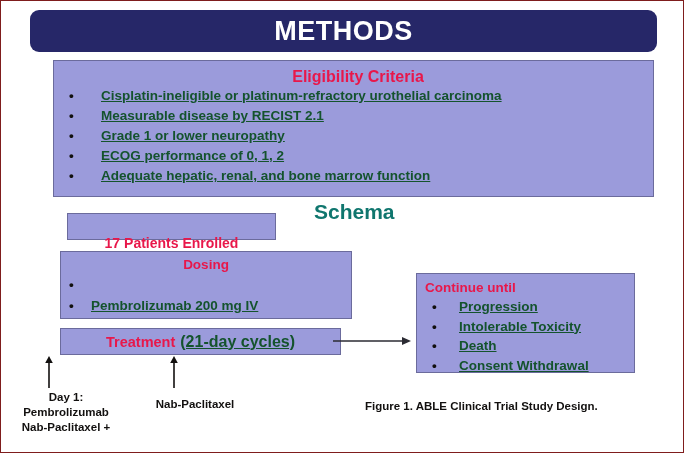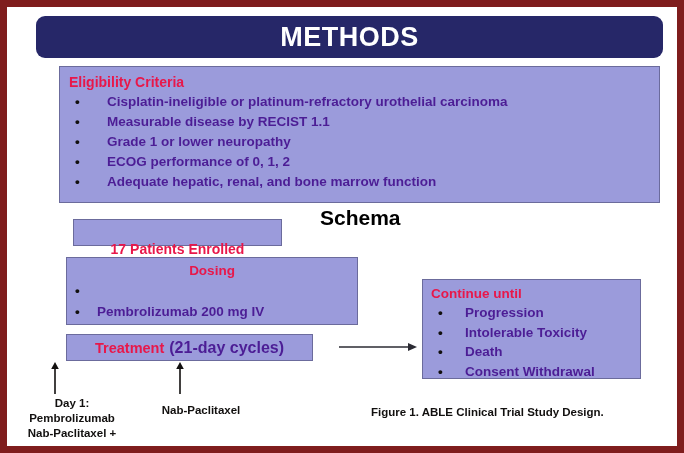--- a/index.html
+++ b/index.html
@@ -8,21 +8,21 @@
     background: #ffffff;
   }
   body {
     font-family: "Liberation Sans", sans-serif;
   }
   #slide {
     position: relative;
     width: 684px;
     height: 453px;
     background: #ffffff;
-    border: 7px solid #7f1d1d;
+    border: 1px solid #7f1d1d;
     box-sizing: border-box;
     overflow: hidden;
   }
 
   
   .methods-banner {
     position: absolute;
     left: 29px;
     top: 9px;
     width: 627px;
@@ -44,31 +44,31 @@
   .panel {
     position: absolute;
     background: #9b9bdb;
     border: 1px solid #6b6b9c;
     box-sizing: border-box;
   }
   .panel-head {
     color: #e8174a;
     font-weight: bold;
   }
-  .blk { color: #4c1d95; font-weight: bold; }
+  .blk { color: #14532d; font-weight: bold; text-decoration: underline; }
 
   
   #eligibility {
     left: 52px;
     top: 59px;
     width: 601px;
     height: 137px;
     padding: 6px 0 0 9px;
   }
-  #eligibility .panel-head { font-size: 14px; line-height: 19px; }
+  #eligibility .panel-head { font-size: 16px; line-height: 19px; text-align: center; }
   .elig-list { margin: 0; padding: 0; list-style: none; }
   .elig-list li {
     display: flex;
     font-size: 13.5px;
     line-height: 20px;
   }
   .elig-list .bullet {
     width: 38px;
     flex: 0 0 38px;
     text-align: left;
@@ -78,21 +78,21 @@
     font-weight: bold;
   }
 
   
   #schema-title {
     position: absolute;
     left: 313px;
     top: 199px;
     font-size: 21px;
     font-weight: bold;
-    color: #000000;
+    color: #0f766e;
   }
 
   
   #enrolled {
     left: 66px;
     top: 212px;
     width: 209px;
     height: 27px;
     display: flex;
     align-items: center;
@@ -122,21 +122,21 @@
     box-sizing: border-box;
     color: #12100f;
     font-weight: bold;
   }
   sup { font-size: 0.68em; vertical-align: super; line-height: 0; }
 
   
   #treatment {
     left: 59px;
     top: 327px;
-    width: 247px;
+    width: 281px;
     height: 27px;
     display: flex;
     align-items: center;
     justify-content: center;
     gap: 5px;
   }
   #treatment .panel-head { font-size: 14.5px; }
   #treatment .blk { font-size: 16px; }
 
   
@@ -212,21 +212,21 @@
 
   <div class="panel" id="eligibility">
     <div class="panel-head">Eligibility Criteria</div>
     <ul class="elig-list">
       <li>
         <span class="bullet">•</span>
         <span class="blk">Cisplatin-ineligible or platinum-refractory urothelial carcinoma</span>
       </li>
       <li>
         <span class="bullet">•</span>
-        <span class="blk">Measurable disease by RECIST 1.1</span>
+        <span class="blk">Measurable disease by RECIST 2.1</span>
       </li>
       <li>
         <span class="bullet">•</span>
         <span class="blk">Grade 1 or lower neuropathy</span>
       </li>
       <li>
         <span class="bullet">•</span>
         <span class="blk">ECOG performance of 0, 1, 2</span>
       </li>
       <li>

